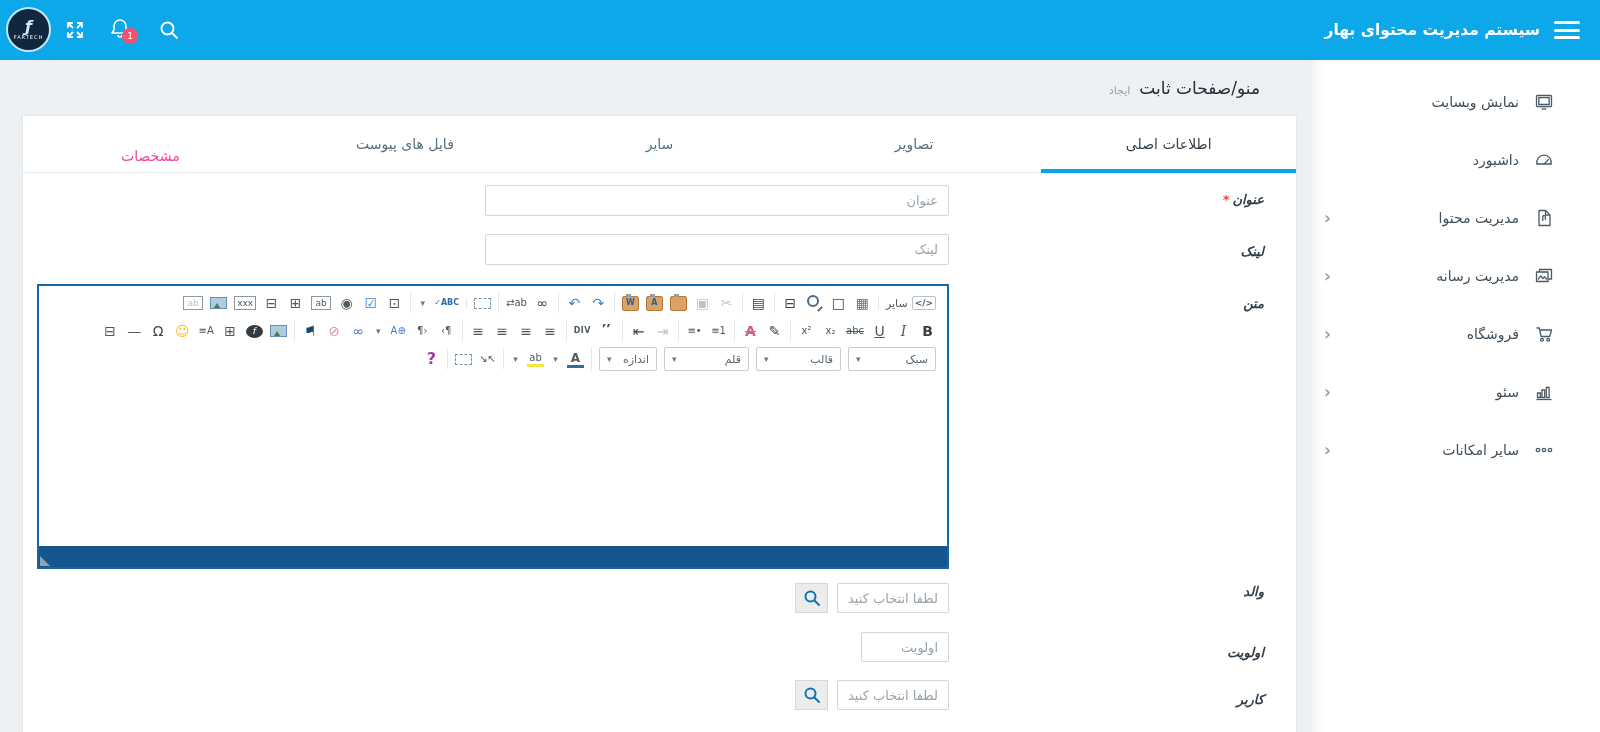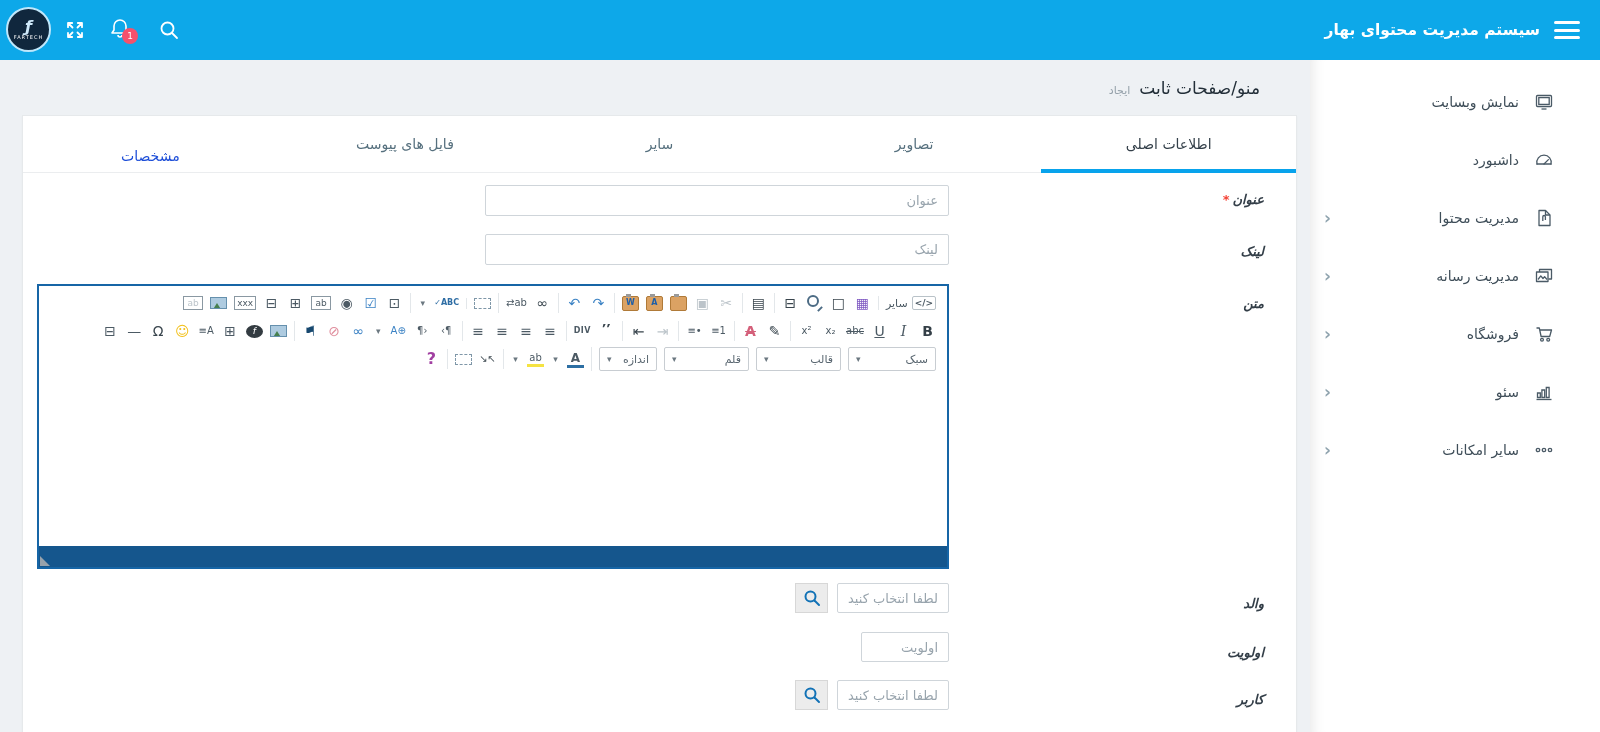--- a/index.html
+++ b/index.html
@@ -45,21 +45,21 @@
   .card { position:absolute; top:55px; left:22px; width:1275px; height:800px; background:#fff;
           border:1px solid #e6e9eb; box-shadow:0 1px 2px rgba(0,0,0,.03); }
 
   
   .tabs { display:flex; direction:rtl; height:57px; border-bottom:1px solid #ecee f0; border-bottom:1px solid #ebedef; }
   .tab { flex:1; display:flex; align-items:center; justify-content:center; font-size:14px;
          color:#56707e; cursor:pointer; position:relative; }
   .tab.active { color:#333f49; }
   .tab.active::after { content:""; position:absolute; bottom:-1px; left:0; right:0; height:4px;
                        background:#08a3ec; }
-  .tab.muted { color:#1d4ed8;margin-top:24px; }
+  .tab.muted { color:#ec4899;margin-top:24px; }
 
   
   .f-label { position:absolute; right:32px; direction:rtl; font-size:13px; font-weight:bold;
              color:#333e48;font-style:italic; }
   .req { color:#f44336; margin-right:3px; }
   .inp { position:absolute; height:31px; border:1px solid #cfd5da; border-radius:2px; background:#fff;
          direction:rtl; padding:0 10px; font-size:13px; color:#333; outline:none;
          font-family:"DejaVu Sans", sans-serif; }
   .inp::placeholder { color:#98a4ad; opacity:1; }
   .search-btn { position:absolute; width:33px; height:30px; background:#ececec;
@@ -247,21 +247,21 @@
       <div class="tab">سایر</div>
       <div class="tab">فایل های پیوست</div>
       <div class="tab muted">مشخصات</div>
     </div>
 
     <div class="f-label" style="top:76px;">
       <span>عنوان</span><span class="req">*</span>
     </div>
     <div class="f-label" style="top:128px;">لینک</div>
     <div class="f-label" style="top:180px;">متن</div>
-    <div class="f-label" style="top:480px;">والد</div>
+    <div class="f-label" style="top:468px;">والد</div>
     <div class="f-label" style="top:529px;">اولویت</div>
     <div class="f-label" style="top:576px;">کاربر</div>
 
     <input class="inp" style="left: 462px; top: 69px; width: 464px;" dir="rtl" placeholder="عنوان">
     <input class="inp" style="left: 462px; top: 118px; width: 464px;" dir="rtl" placeholder="لینک">
 
     <div class="editor">
       <div class="ed-toolbar">
         <div class="tb-row">
             <div class="tb-group">

